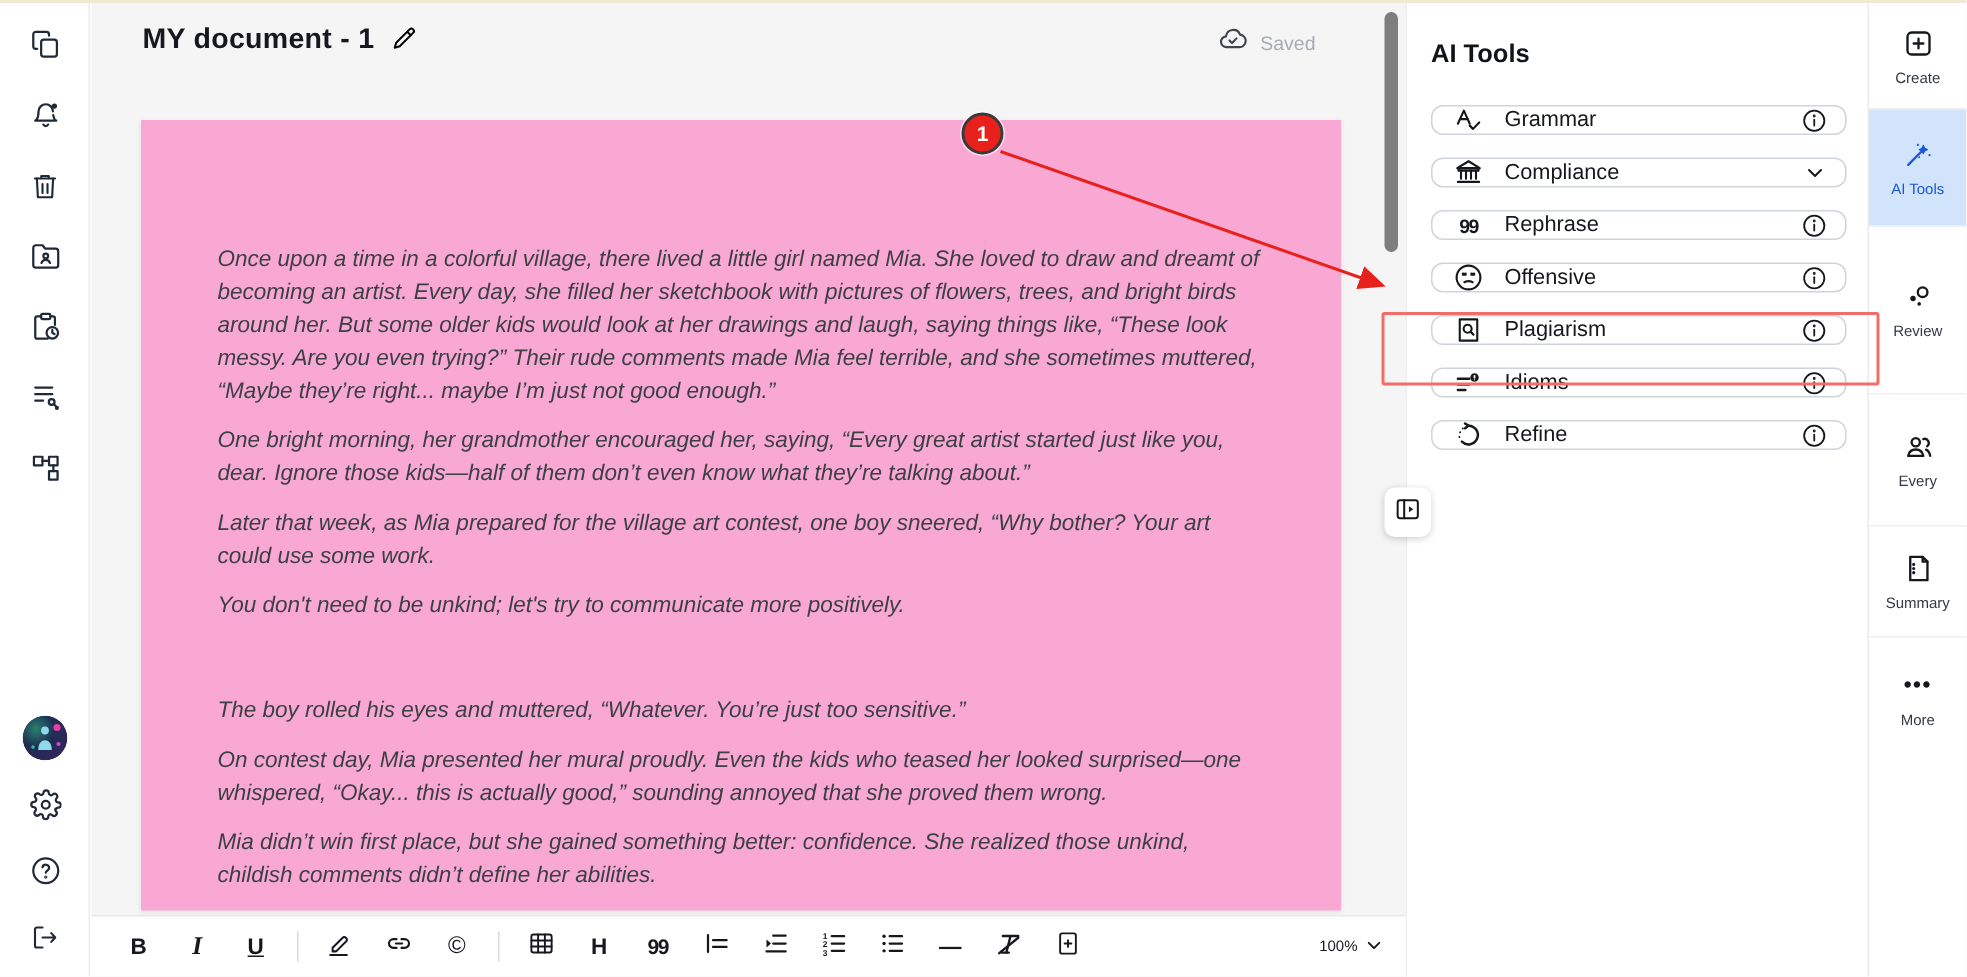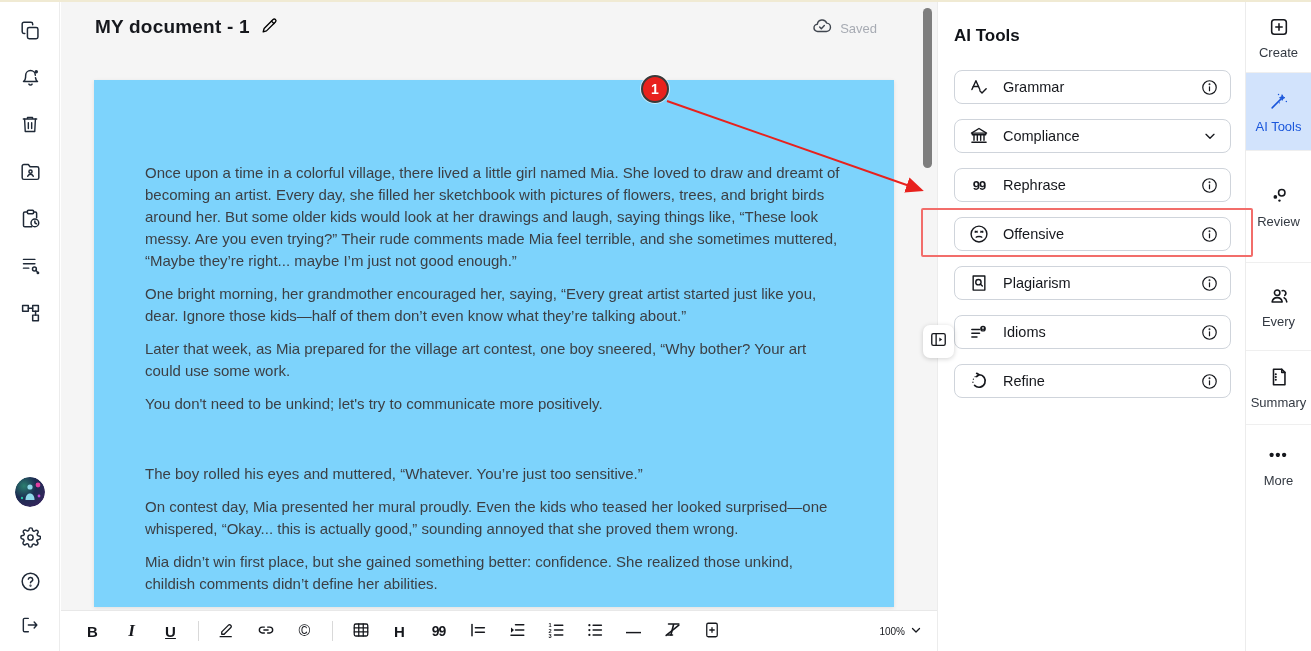--- a/index.html
+++ b/index.html
@@ -14,21 +14,21 @@
   .left-rail .bottom-group { position:absolute; bottom:12px; left:0; width:60px; display:flex; flex-direction:column; align-items:center; gap:20px; }
   .rail-btn { width:24px; height:24px; display:flex; align-items:center; justify-content:center; color:#1f2937; cursor:pointer; }
   .avatar { width:30px; height:30px; border-radius:50%; overflow:hidden; }
 
   
   .main { position:absolute; top:2px; left:61px; width:876px; height:649px; background:#f5f5f5; }
   .doc-title-row { position:absolute; top:14px; left:34px; display:flex; gap:10px; }
   .doc-title { font-size:19px; font-weight:bold; color:#16181d; letter-spacing:.2px; }
   .saved-row { position:absolute; top:14px; right:60px; display:flex; align-items:center; gap:8px; }
   .saved-label { font-size:13px; color:#a7abb3; }
-  .page { position:absolute; top:78px; left:33px; width:800px; height:527px; background:#7dd3fc; box-shadow:0 1px 4px rgba(0,0,0,.09); }
+  .page { position:absolute; top:78px; left:33px; width:800px; height:527px; background:#f9a8d4; box-shadow:0 1px 4px rgba(0,0,0,.09);font-style:italic; }
   .page-text { padding:82px 54px 0 51px; font-size:15px; line-height:22px; color:#3c3f44; }
   .page-text p { margin-bottom:11px; }
   .page-text p.gap-before { margin-top:48px; }
 
   
   .scrollbar-track { position:absolute; top:0; right:2px; width:14px; height:649px; }
   .scrollbar-thumb { position:absolute; top:6px; left:2px; width:9px; height:160px; background:#7e7e7e; border-radius:5px; }
 
   
   .panel-toggle { position:absolute; top:323px; right:-17px; width:31px; height:33px; background:#fff; border-radius:7px; box-shadow:0 1px 5px rgba(0,0,0,.18); display:flex; align-items:center; justify-content:center; color:#16181d; cursor:pointer; z-index:8; }
@@ -43,30 +43,30 @@
   .tb-quote { font-weight:800; font-size:14px; letter-spacing:-1px; }
   .tb-copyright { font-size:16px; }
   .tb-rule { font-weight:bold; }
   .tb-divider { width:1px; height:20px; background:#d9d9d9; margin:0 8px; }
   .zoom-ctrl { margin-left:auto; margin-right:14px; display:flex; align-items:center; gap:4px; font-size:10px; color:#16181d; cursor:pointer; }
 
   
   .ai-panel { position:absolute; top:2px; left:937px; width:308px; height:649px; background:#fff; border-left:1px solid #ececec; z-index:4; }
   .ai-panel-title { position:absolute; top:24px; left:16px; font-size:17px; font-weight:bold; color:#101318; }
   .tool-list { position:absolute; top:68px; left:16px; width:277px; display:flex; flex-direction:column; gap:15px; }
-  .tool-btn { height:34px; border:1px solid #cfd4db; border-radius:8px; background:#fff; display:flex; align-items:center; padding:0 12px 0 13px; cursor:pointer; }
+  .tool-btn { height:20px; border:1px solid #cfd4db; border-radius:8px; background:#fff; display:flex; align-items:center; padding:0 12px 0 13px; cursor:pointer; }
   .tool-icon { width:22px; display:flex; align-items:center; justify-content:center; color:#16181d; }
   .tool-label { margin-left:13px; font-size:14.5px; color:#16181d; }
   .tool-trailing { margin-left:auto; color:#16181d; display:flex; align-items:center; }
   .q-glyph { font-weight:800; font-size:13px; letter-spacing:-1px; color:#16181d; }
 
   
   .right-rail { position:absolute; top:2px; left:1245px; width:66px; height:649px; background:#fff; border-left:1px solid #ececec; z-index:4; }
   .rr-item { width:100%; display:flex; flex-direction:column; align-items:center; justify-content:center; gap:6px; color:#16181d; border-bottom:1px solid #efefef; cursor:pointer; }
-  .rr-item .rr-label { font-size:13px; color:#343a43; }
+  .rr-item .rr-label { font-size:10px; color:#343a43; }
   .rr-item.active { background:#d2e3fc; }
   .rr-item.active .rr-label, .rr-item.active .rr-ic { color:#1a56db; }
   .rr-ic { display:flex; align-items:center; justify-content:center; height:24px; }
   .rr-more-dots { font-size:15px; font-weight:bold; letter-spacing:1px; }
 
   
   .anno-badge { position:absolute; top:75px; left:641px; width:28px; height:28px; border-radius:50%; background:#e8211d; border:2px solid #3a3a3a; color:#fff; font-weight:bold; font-size:14px; display:flex; align-items:center; justify-content:center; z-index:40; box-shadow:0 0 0 1px rgba(255,255,255,.6); }
   .anno-arrow { position:absolute; inset:0; width:1311px; height:651px; z-index:39; pointer-events:none; }
   .anno-box { position:absolute; top:208px; left:921px; width:332px; height:49px; border:2px solid #f26d6a; border-radius:2px; z-index:38; pointer-events:none; }
 

